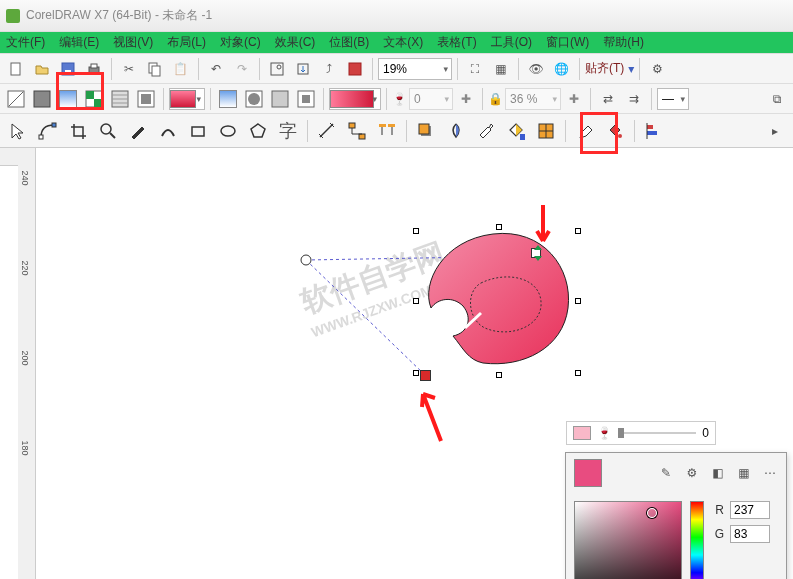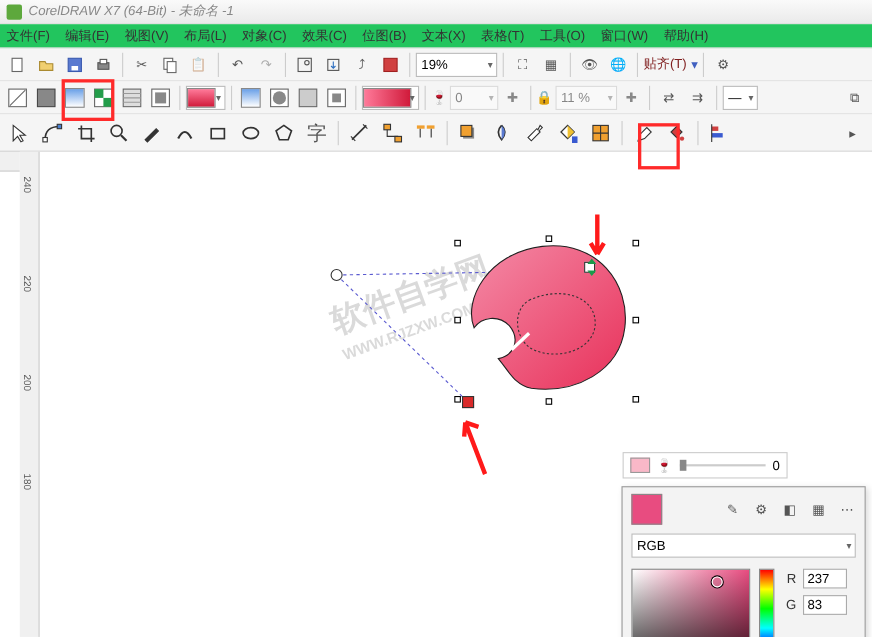--- a/index.html
+++ b/index.html
@@ -1,18 +1,18 @@
 <!DOCTYPE html>
 <html><head>
 <meta charset="utf-8">
 <style>
 * { margin: 0; padding: 0; box-sizing: border-box; font-family: "Microsoft YaHei", sans-serif; font-size: 12px; }
 body { background: #fff; width: 793px; height: 579px; overflow: hidden; position: relative; }
 
-.titlebar { height: 22px; background: linear-gradient(#fafafa,#eaeaea); display: flex; align-items: center; padding: 0 6px; color: #888; border-bottom: 1px solid #ddd; gap: 6px; font-style: italic; }
+.titlebar { height: 32px; background: linear-gradient(#fafafa,#eaeaea); display: flex; align-items: center; padding: 0 6px; color: #888; border-bottom: 1px solid #ddd; gap: 6px; }
 .titlebar .app-icon { width: 14px; height: 14px; background: #5da83c; border-radius: 2px; }
 
 .menubar { height: 22px; background: #22c55e; display: flex; align-items: center; padding: 0 6px; gap: 14px; border-bottom: 1px solid #ddd; }
 .menubar span { color: #333; cursor: pointer; }
 
 .toolbar { height: 30px; background: #f5f5f5; display: flex; align-items: center; padding: 0 4px; gap: 2px; border-bottom: 1px solid #ddd; }
 .toolbar2 { height: 30px; background: #f5f5f5; display: flex; align-items: center; padding: 0 4px; gap: 2px; border-bottom: 1px solid #ddd; }
 .toolbar3 { height: 34px; background: #f5f5f5; display: flex; align-items: center; padding: 0 4px; gap: 2px; border-bottom: 1px solid #ccc; }
 
 .tbtn { width: 24px; height: 24px; display: flex; align-items: center; justify-content: center; border: 1px solid transparent; color: #555; cursor: pointer; }
@@ -235,21 +235,21 @@
       </div>
     <div class="sep"></div>
     <span style="color:#888">🍷</span>
     <div class="combo disabled" style="min-width:44px">
         <span>0</span>
       </div>
     <span style="color:#888;margin:0 6px">✚</span>
     <div class="sep"></div>
     <span style="color:#999">🔒</span>
     <div class="combo disabled" style="min-width:56px">
-        <span>11 %</span>
+        <span>36 %</span>
       </div>
     <span style="color:#888;margin:0 6px">✚</span>
     <div class="sep"></div>
     <div class="tbtn">⇄</div>
     <div class="tbtn">⇉</div>
     <div class="sep"></div>
     <div class="combo" style="min-width:30px">
         <span>—</span>
       </div>
     <div style="flex:1"></div>
@@ -463,25 +463,20 @@
       <div class="colorpanel">
         <div class="cp-row1">
           <div class="cp-swatch" style="background:#e84c80"></div>
           <div class="cp-tools">
             <div class="ic">✎</div>
             <div class="ic">⚙</div>
             <div class="ic">◧</div>
             <div class="ic">▦</div>
             <div class="ic">⋯</div>
           </div>
-        </div>
-        <div class="cp-model">
-          <div class="combo">
-              <span>RGB</span>
-            </div>
         </div>
         <div class="cp-body">
           <div class="cp-field">
             <div class="picker-ring" style="left:72px;top:6px"></div>
           </div>
           <div class="cp-hue">
             
           </div>
           <div class="cp-vals">
             <div class="line">

